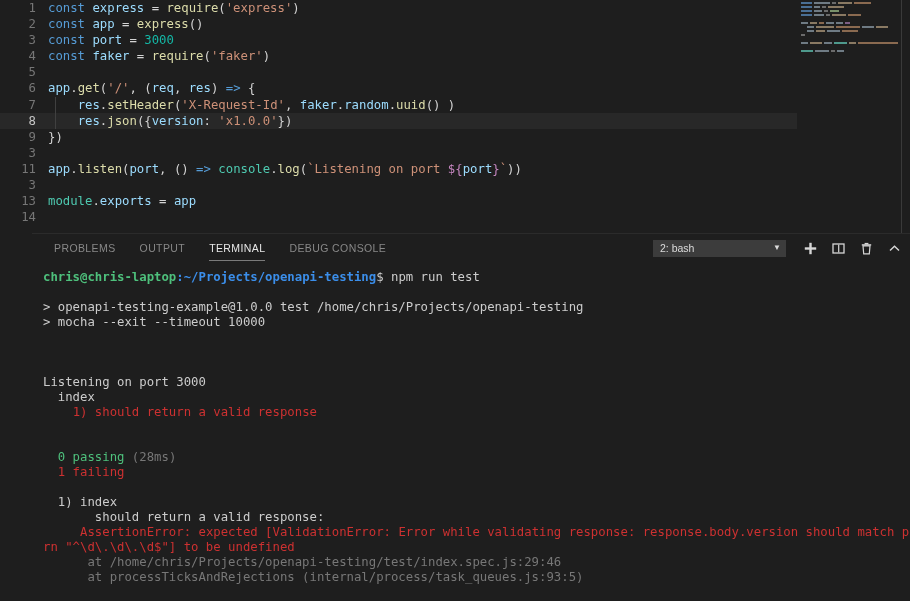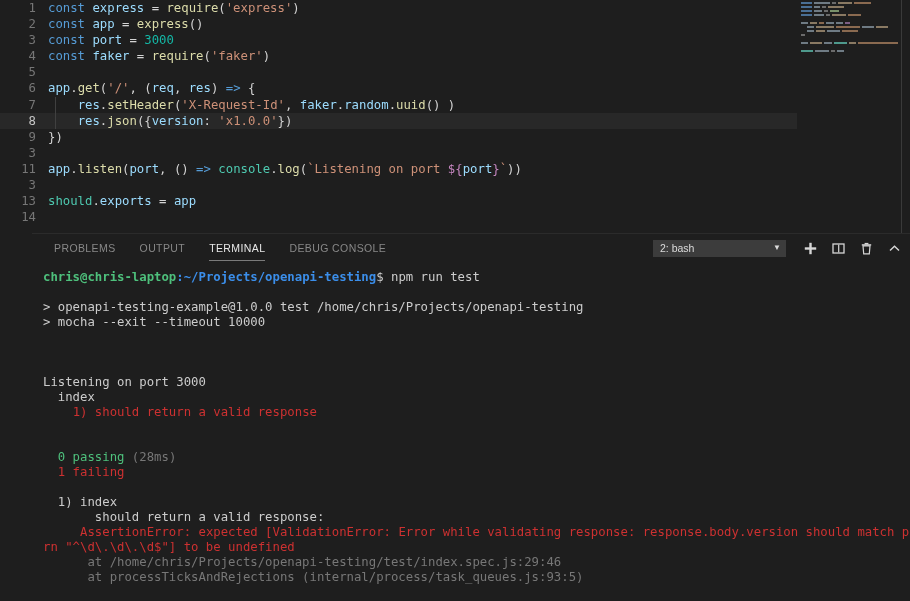--- a/index.html
+++ b/index.html
@@ -217,21 +217,21 @@
       <div class="code-line"><span class="ln">3</span><span class="ctext"><span class="t-kw">const </span><span class="t-var">port</span><span class="t-op"> = </span><span class="t-num">3000</span></span></div>
       <div class="code-line"><span class="ln">4</span><span class="ctext"><span class="t-kw">const </span><span class="t-var">faker</span><span class="t-op"> = </span><span class="t-fn">require</span><span class="t-punc">(</span><span class="t-str">'faker'</span><span class="t-punc">)</span></span></div>
       <div class="code-line"><span class="ln">5</span><span class="ctext"></span></div>
       <div class="code-line"><span class="ln">6</span><span class="ctext"><span class="t-var">app</span><span class="t-punc">.</span><span class="t-fn">get</span><span class="t-punc">(</span><span class="t-str">'/'</span><span class="t-punc">, (</span><span class="t-var">req</span><span class="t-punc">, </span><span class="t-var">res</span><span class="t-punc">) </span><span class="t-kw">=&gt;</span><span class="t-punc"> {</span></span></div>
       <div class="code-line"><span class="ln">7</span><span class="indent-guide"></span><span class="ctext"><span class="t-punc">    </span><span class="t-var">res</span><span class="t-punc">.</span><span class="t-fn">setHeader</span><span class="t-punc">(</span><span class="t-str">'X-Request-Id'</span><span class="t-punc">, </span><span class="t-var">faker</span><span class="t-punc">.</span><span class="t-var">random</span><span class="t-punc">.</span><span class="t-fn">uuid</span><span class="t-punc">() )</span></span></div>
       <div class="code-line active"><span class="ln">8</span><span class="indent-guide"></span><span class="ctext"><span class="t-punc">    </span><span class="t-var">res</span><span class="t-punc">.</span><span class="t-fn">json</span><span class="t-punc">({</span><span class="t-var">version</span><span class="t-punc">: </span><span class="t-str">'x1.0.0'</span><span class="t-punc">})</span></span></div>
       <div class="code-line"><span class="ln">9</span><span class="ctext"><span class="t-punc">})</span></span></div>
       <div class="code-line"><span class="ln">3</span><span class="ctext"></span></div>
       <div class="code-line"><span class="ln">11</span><span class="ctext"><span class="t-var">app</span><span class="t-punc">.</span><span class="t-fn">listen</span><span class="t-punc">(</span><span class="t-var">port</span><span class="t-punc">, () </span><span class="t-kw">=&gt;</span><span class="t-punc"> </span><span class="t-obj">console</span><span class="t-punc">.</span><span class="t-fn">log</span><span class="t-punc">(</span><span class="t-str">`Listening on port </span><span class="t-par">${</span><span class="t-var">port</span><span class="t-par">}</span><span class="t-str">`</span><span class="t-punc">))</span></span></div>
       <div class="code-line"><span class="ln">3</span><span class="ctext"></span></div>
-      <div class="code-line"><span class="ln">13</span><span class="ctext"><span class="t-obj">should</span><span class="t-punc">.</span><span class="t-var">exports</span><span class="t-op"> = </span><span class="t-var">app</span></span></div>
+      <div class="code-line"><span class="ln">13</span><span class="ctext"><span class="t-obj">module</span><span class="t-punc">.</span><span class="t-var">exports</span><span class="t-op"> = </span><span class="t-var">app</span></span></div>
       <div class="code-line"><span class="ln">14</span><span class="ctext"></span></div>
     </div>
   <div id="minimap">
       <div class="mm-row" style="top: 2px;">
         <div class="mm-blk" style="left: 0px; width: 11px; background: rgb(74, 111, 149);"></div>
         <div class="mm-blk" style="left: 13px; width: 16px; background: rgb(111, 123, 132);"></div>
         <div class="mm-blk" style="left: 31px; width: 4px; background: rgb(107, 107, 107);"></div>
         <div class="mm-blk" style="left: 37px; width: 14px; background: rgb(138, 122, 99);"></div>
         <div class="mm-blk" style="left: 53px; width: 17px; background: rgb(138, 106, 80);"></div>
       </div>

